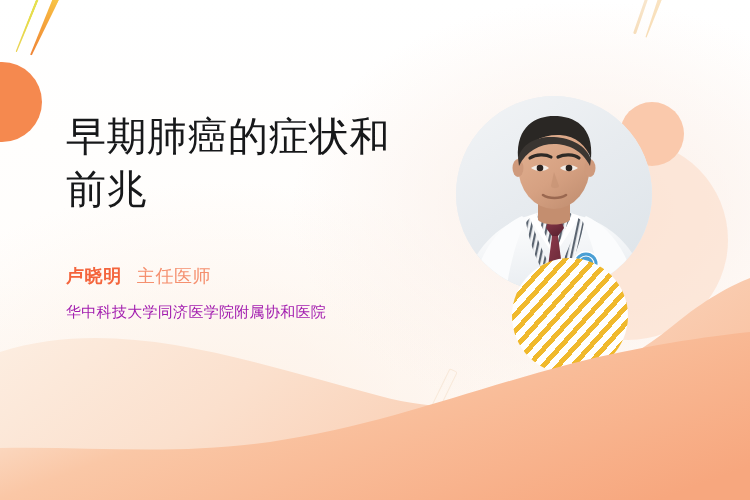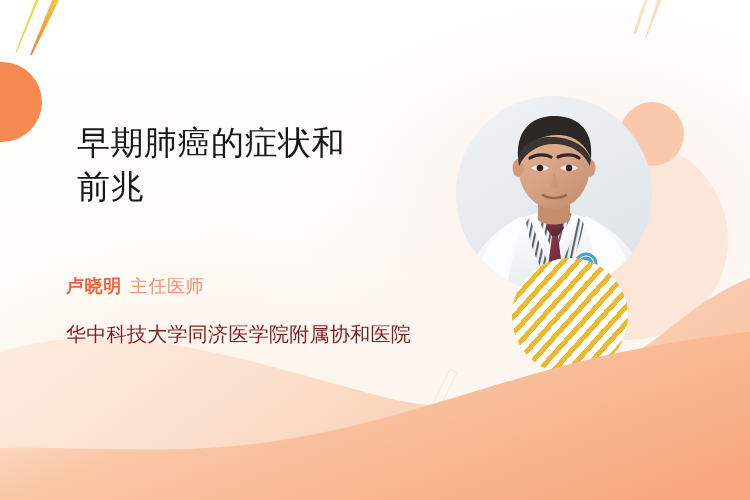--- a/index.html
+++ b/index.html
@@ -135,51 +135,51 @@
   .wave svg { display: block; width: 100%; height: 100%; }
 
   
   .text-block {
     position: absolute;
     left: 66px;
     top: 110px;
     width: 400px;
   }
   .title {
-    margin: 11px;
-    font-size: 33px;
+    margin: 0;
+    font-size: 40px;
     line-height: 1.32;
     font-weight: 400;
     color: #17181a;
     letter-spacing: .5px;
     white-space: pre-wrap;
   }
   .byline {
-    margin-top: 66px;
+    margin-top: 48px;
     display: flex;
     align-items: baseline;
-    gap: 8px;
+    gap: 15px;
   }
   .doctor-name {
     font-size: 18px;
     font-weight: bold;
     color: #f4643c;
     letter-spacing: .6px;
   }
   .doctor-title {
     font-size: 18px;
     font-weight: 400;
     color: #f5906f;
     letter-spacing: .6px;
   }
   .affiliation {
-    margin-top: 21px;
-    font-size: 20px;
+    margin-top: 13px;
+    font-size: 15px;
     line-height: 1.52;
-    color: #7f1d1d;
+    color: #a21caf;
     letter-spacing: .3px;
   }
   .affiliation div { white-space: nowrap; }
 </style>
 </head>
 <body>
 
 <div id="card">
 
   <div class="bg-wash"></div>

